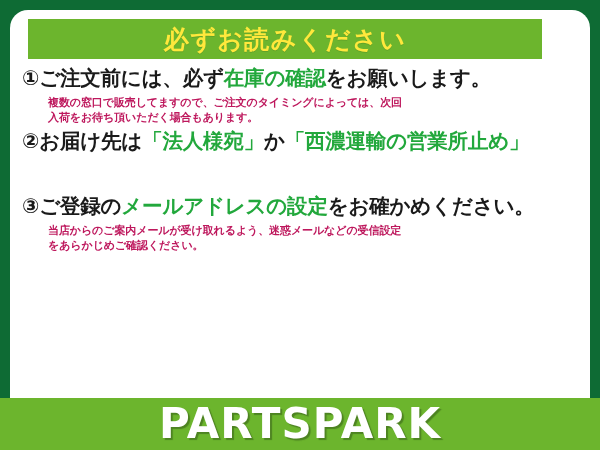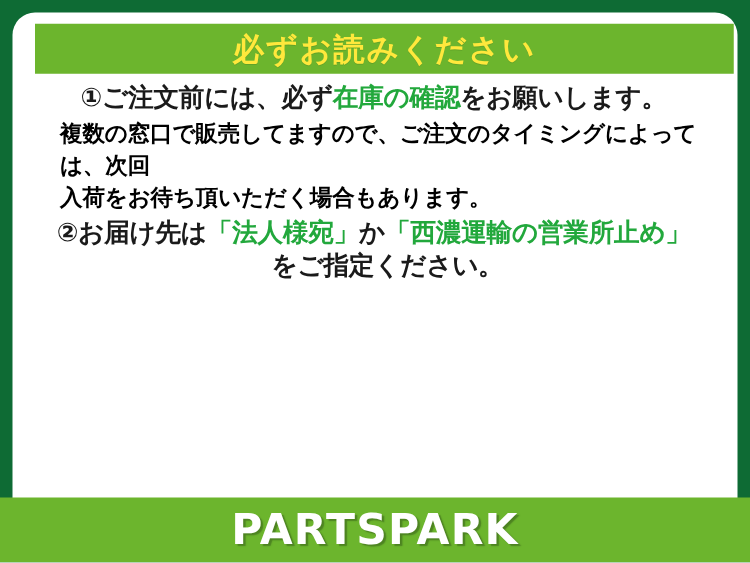--- a/index.html
+++ b/index.html
@@ -34,21 +34,21 @@
     background: #ffffff;
     border-radius: 18px;
     overflow: hidden;
   }
 
   
   #header-banner {
     position: absolute;
     left: 18px;
     top: 9px;
-    width: 559px;
+    width: 514px;
     height: 40px;
     background: #6cb52d;
     display: flex;
     align-items: center;
     justify-content: center;
   }
   #header-title {
     color: #ffe83c;
     font-size: 25px;
     font-weight: bold;
@@ -72,37 +72,36 @@
     margin-bottom: 2px;
   }
 
   .section-heading {
     font-size: 20.5px;
     font-weight: bold;
     color: #1a1a1a;
     line-height: 1.26;
     letter-spacing: -0.2px;
     white-space: nowrap;
-    text-align: center;
   }
   .section-heading.wrapped {
     white-space: normal;
   }
   .heading-indent {
     display: inline-block;
     width: 22px;
   }
   .hl {
     color: #22a83c;
   }
 
   .section-detail {
-    font-size: 18px;
+    font-size: 11px;
     font-weight: bold;
-    color: #000000;
+    color: #be185d;
     line-height: 1.42;
     letter-spacing: -0.1px;
     margin: 3px 0 0 26px;
     white-space: pre-line;
   }
 
   #section-1 { margin-top: 0; }
   #section-2 { margin-top: 3px; }
   #section-3 { margin-top: 13px; }
 
@@ -113,21 +112,21 @@
     bottom: 0;
     width: 600px;
     height: 52px;
     background: #6cb52d;
     display: flex;
     align-items: center;
     justify-content: center;
   }
   #footer-logo {
     color: #ffffff;
-    font-size: 34px;
+    font-size: 42px;
     font-weight: bold;
     letter-spacing: 1px;
     line-height: 1;
     text-shadow: 2px 2px 1px rgba(40,70,20,0.45);
   }
 </style>
 </head>
 <body>
 
 <div id="notice-card">
@@ -140,23 +139,28 @@
 
     <div id="notice-body">
 
       <div class="notice-section" id="section-1">
         <div class="section-heading"><span>①</span><span>ご注文前には、必ず</span><span class="hl">在庫の確認</span><span>をお願いします。</span></div>
         <div class="section-detail">複数の窓口で販売してますので、ご注文のタイミングによっては、次回
 入荷をお待ち頂いただく場合もあります。</div>
       </div>
 
       <div class="notice-section" id="section-2">
-        <div class="section-heading wrapped"><span>②</span><span>お届け先は</span><span class="hl">「法人様宛」</span><span>か</span><span class="hl">「西濃運輸の営業所止め」</span><br><span class="heading-indent"></span><span>をご指定ください。</span></div>
+        <div class="section-heading wrapped"><span>②</span><span>お届け先は</span><span class="hl">「法人様宛」</span><span>か</span><span class="hl">「西濃運輸の営業所止め」</span><br><span class="heading-indent"></span></div>
       </div>
 
+      <div class="notice-section" id="section-3">
+        <div class="section-heading"><span>③</span><span>ご登録の</span><span class="hl">メールアドレスの設定</span><span>をお確かめください。</span></div>
+        <div class="section-detail">当店からのご案内メールが受け取れるよう、迷惑メールなどの受信設定
+をあらかじめご確認ください。</div>
+      </div>
 
     </div>
   </div>
 
   <div id="footer-band">
     <div id="footer-logo">PARTSPARK</div>
   </div>
 
 </div>
 

